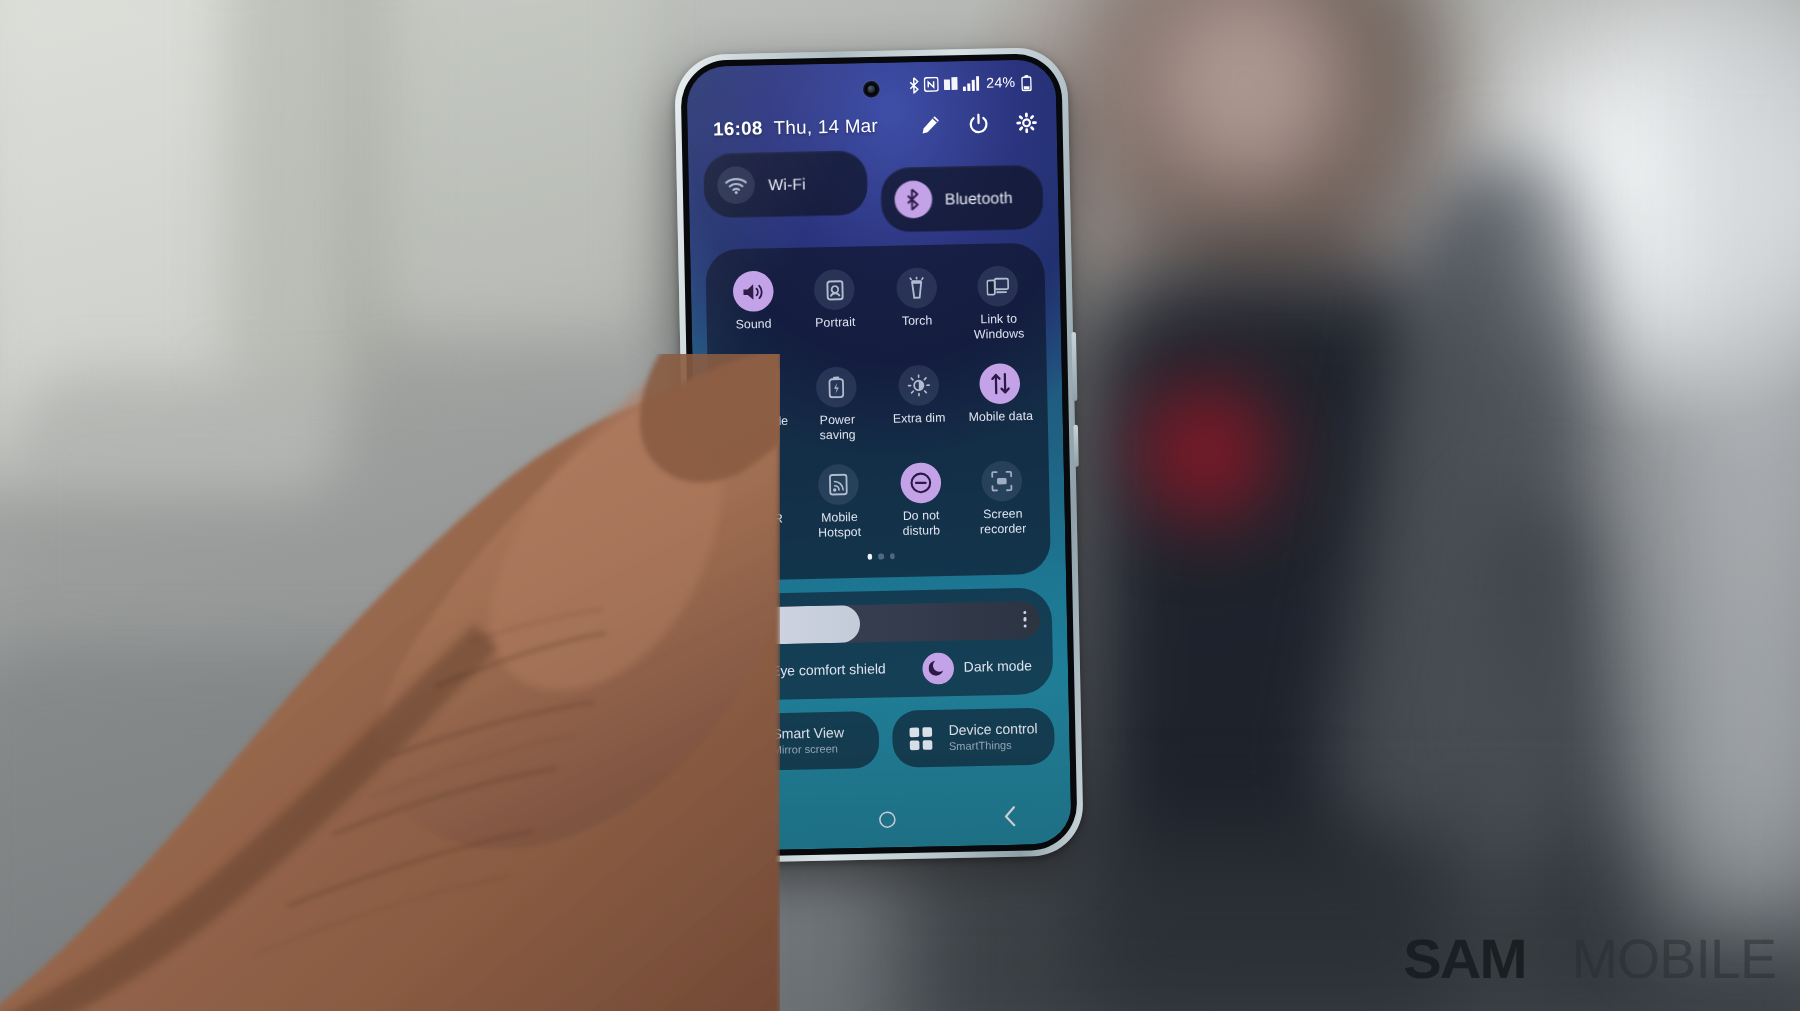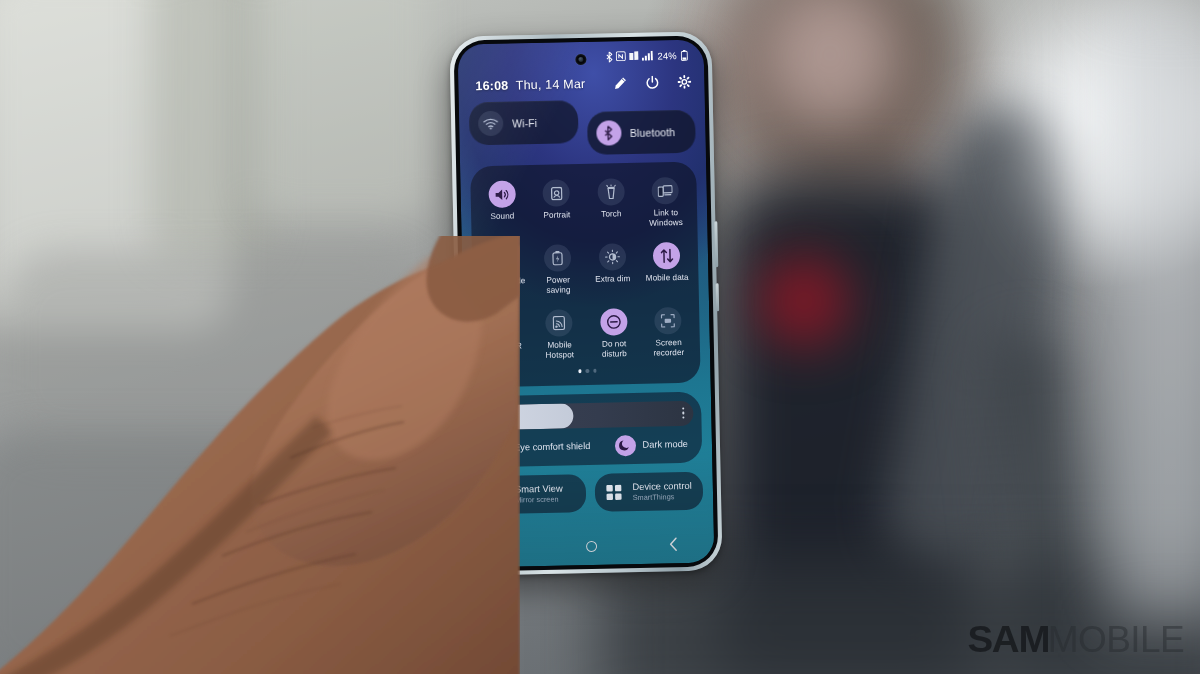--- a/index.html
+++ b/index.html
@@ -139,21 +139,21 @@
 
   
   #hand { position:absolute; left:-40px; top:236px; width:560px; height:470px; pointer-events:none; }
 
   
   #watermark { position:absolute; right:16px; bottom:16px; display:flex; align-items:baseline;
     line-height:1; user-select:none; }
   #wm1 { font-family:"Liberation Sans", sans-serif; font-weight:bold; font-size:37px;
     letter-spacing:-1.2px; color:rgba(22,25,28,.82); transform:scaleX(1.04); }
   #wm2 { font-family:"Liberation Sans", sans-serif; font-weight:400; font-size:37px;
-    letter-spacing:-0.6px; color:rgba(40,44,48,.50); }
+    letter-spacing:-0.6px; color:rgba(40,44,48,.50);padding-left:32px; }
 </style>
 </head>
 <body>
 
 <div id="photo">
 
   <div class="band" style="left:-20px; top:-30px; width:250px; height:360px; background:rgba(236,238,233,.55); border-radius:40px;"></div>
   <div class="band" style="left:150px; top:-40px; width:120px; height:300px; background:rgba(166,170,160,.5); border-radius:30px;"></div>
   <div class="band" style="left:250px; top:-40px; width:180px; height:260px; background:rgba(205,208,200,.45); border-radius:30px;"></div>
   <div class="band" style="left:0px; top:250px; width:430px; height:200px; background:rgba(150,154,150,.45); border-radius:60px;"></div>

